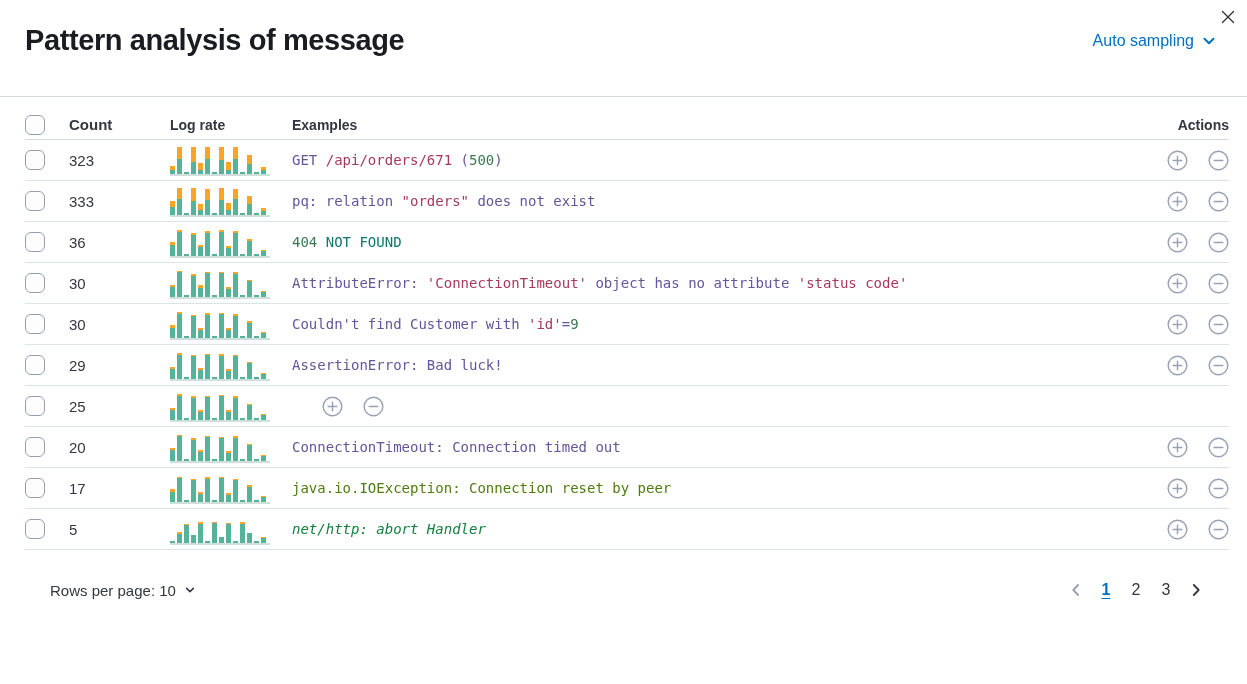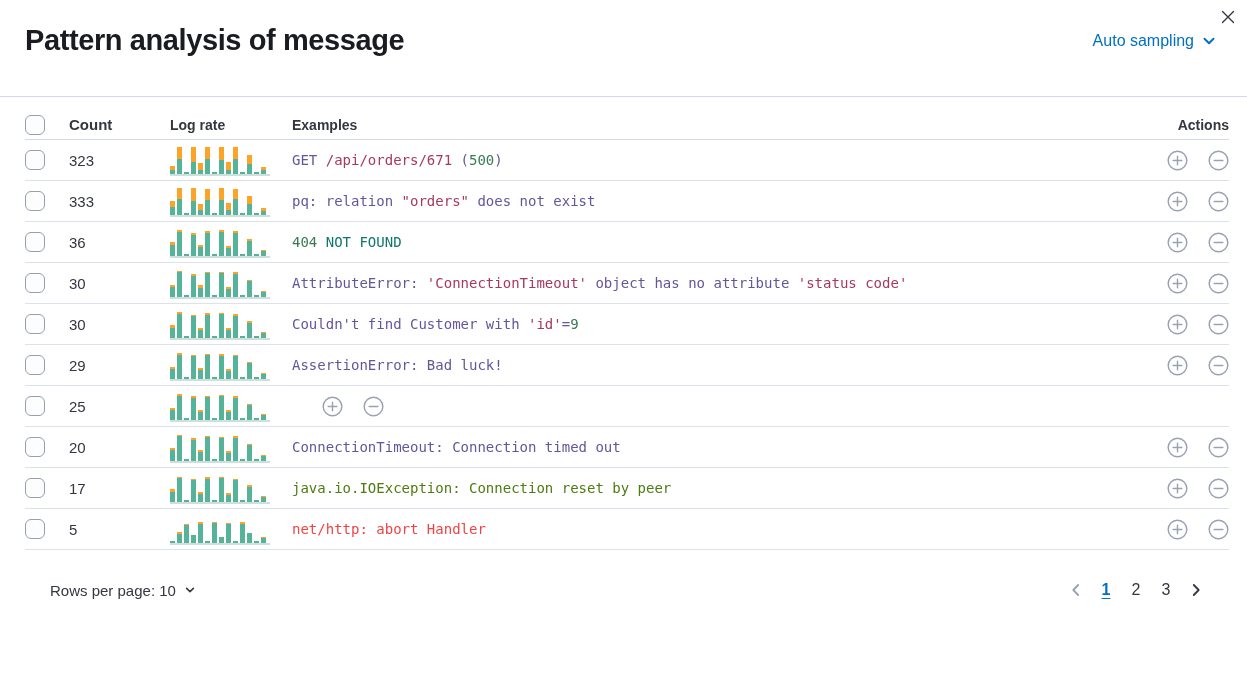--- a/index.html
+++ b/index.html
@@ -885,21 +885,21 @@
               </div>
               <div class="bar">
                 <div class="t" style="height: 2px;"></div>
               </div>
               <div class="bar">
                 <div class="o" style="height: 1px;"></div>
                 <div class="t" style="height: 5px;"></div>
               </div>
             </div>
           </div>
-    <div class="col-ex"><span style="color: #ef4444;">net/http: abort Handler</span></div>
+    <div class="col-ex"><span style="color: #15803d; font-style: italic;">net/http: abort Handler</span></div>
     <div class="col-actions">
       <button class="icon-btn">
         <span style="display:flex">
           <svg width="21" height="21" viewBox="0 0 16 16">
                   <circle cx="8" cy="8" r="7.1" fill="none" stroke="#98A2B3" stroke-width="1.1"></circle>
                   <path d="M8 4.7v6.6M4.7 8h6.6" stroke="#98A2B3" stroke-width="1.1" stroke-linecap="round"></path>
                 </svg>
         </span>
       </button>
       <button class="icon-btn">

